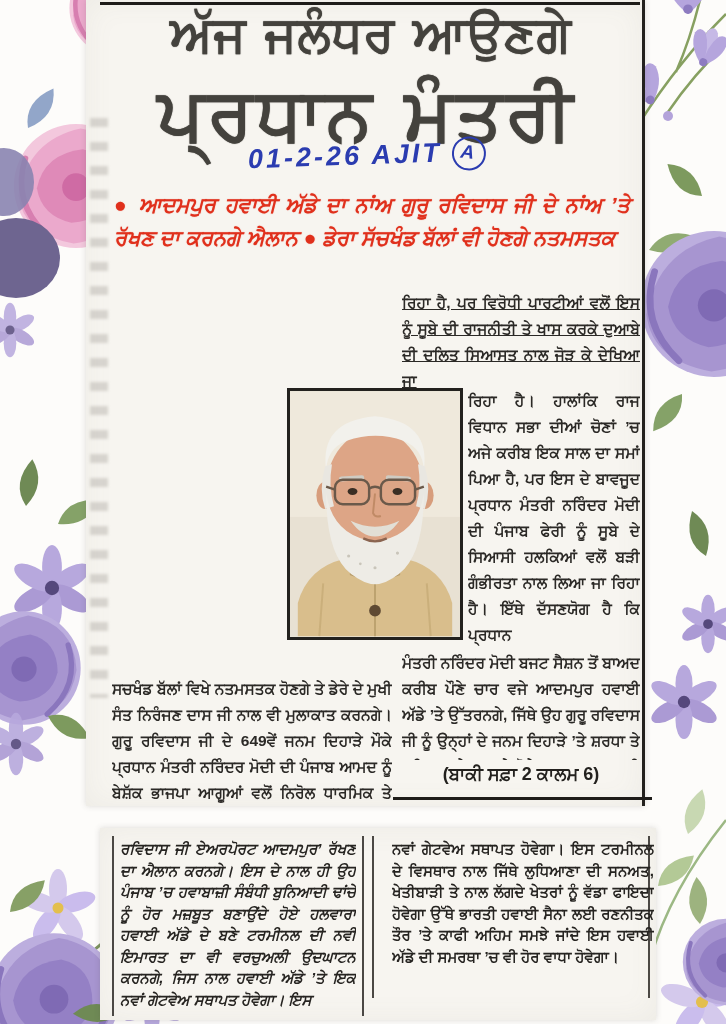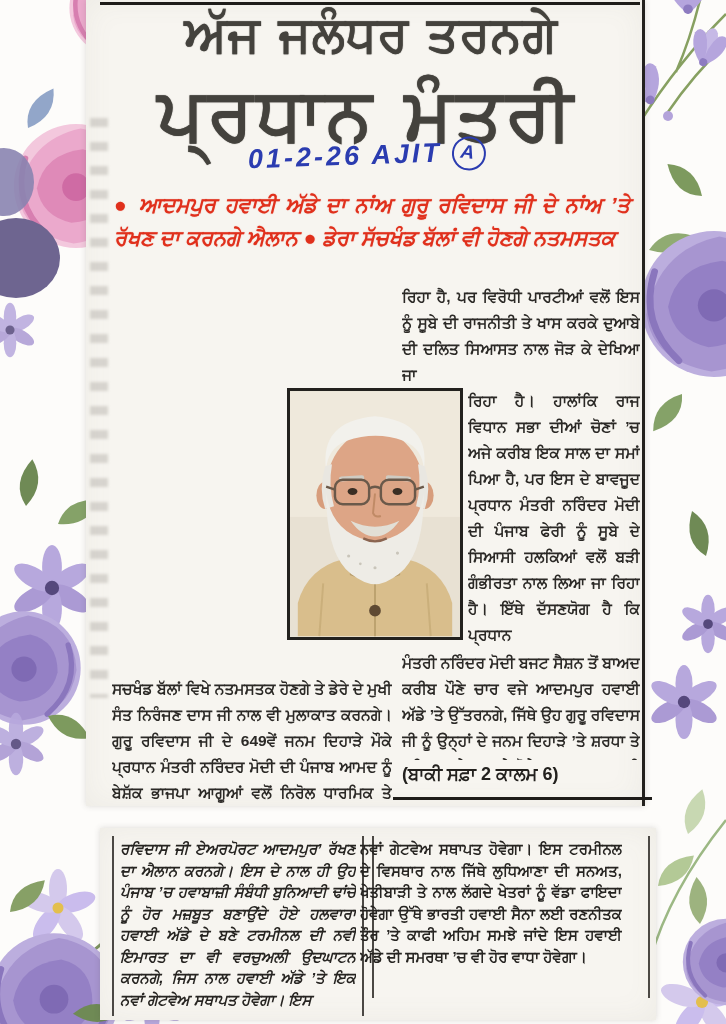--- a/index.html
+++ b/index.html
@@ -46,35 +46,35 @@
       font-size:21px;line-height:33px;font-weight:800;text-align:justify;
       text-shadow:0 0 1px rgba(224,48,28,.55);font-style:italic;}
 
   
   .news{z-index:3;color:#2b2926;font-size:15.5px;line-height:26px;
         font-weight:600;text-align:justify;overflow:hidden;}
   .indent{text-indent:30px;}
   .lt{left:112px;top:282px;width:280px;height:104px;}
   .lm{left:112px;top:388px;width:172px;height:286px;}
   .lb{left:112px;top:676px;width:280px;height:128px;}
-  .rt{left:402px;top:284px;width:238px;height:104px;}
+  .rt{left:402px;top:290px;width:238px;height:104px;text-decoration:underline;}
   .rm{left:468px;top:388px;width:172px;height:260px;}
   .rb{left:402px;top:650px;width:238px;height:110px;}
   .cont{left:402px;top:764px;width:238px;z-index:3;color:#23211e;
-        font-size:18px;font-weight:800;}
+        font-size:18px;font-weight:800;text-align:center;}
 
   
   .photo{left:287px;top:388px;width:176px;height:252px;z-index:3;
          border:3px solid #23211e;box-sizing:border-box;background:#ece6d9;}
 
   
   .c2col{z-index:3;color:#262421;font-size:15px;line-height:21.5px;
          font-weight:700;text-align:justify;overflow:hidden;}
   .c2l{left:120px;top:838px;width:236px;height:176px;font-style:italic;}
-  .c2r{left:360px;top:838px;width:262px;height:158px;}
+  .c2r{left:392px;top:838px;width:262px;height:158px;}
   .vrule{width:2px;background:#4b4844;z-index:3;}
 </style>
 </head>
 <body>
 
 <div class="page">
 
   <svg class="flowers" width="726" height="1024" viewBox="0 0 726 1024">
     <defs>
       <g id="roseP">
@@ -177,21 +177,21 @@
       <use href="#flowerPale" transform="translate(702,1002) scale(1.1)"></use>
       <use href="#roseP" transform="translate(726,962) scale(0.8)"></use>
     </g>
   </svg>
 
   <div class="abs clip clip1"></div>
   <div class="abs top-rule"></div>
   <div class="abs bottom-rule"></div>
   <div class="abs bleed-strip"></div>
 
-  <div class="abs hl hl1">ਅੱਜ ਜਲੰਧਰ ਤਰਨਗੇ</div>
+  <div class="abs hl hl1">ਅੱਜ ਜਲੰਧਰ ਆਉਣਗੇ</div>
   <div class="abs hl hl2">ਪ੍ਰਧਾਨ ਮੰਤਰੀ</div>
 
   <div class="abs handwriting">
     <span>01-2-26  AJIT</span><span class="circle-mark">A</span>
   </div>
 
   <div class="abs subhead">● ਆਦਮਪੁਰ ਹਵਾਈ ਅੱਡੇ ਦਾ ਨਾਂਅ ਗੁਰੂ ਰਵਿਦਾਸ ਜੀ ਦੇ ਨਾਂਅ ’ਤੇ ਰੱਖਣ ਦਾ ਕਰਨਗੇ ਐਲਾਨ ● ਡੇਰਾ ਸੱਚਖੰਡ ਬੱਲਾਂ ਵੀ ਹੋਣਗੇ ਨਤਮਸਤਕ</div>
 
   <div class="abs news lb">ਸਚਖੰਡ ਬੱਲਾਂ ਵਿਖੇ ਨਤਮਸਤਕ ਹੋਣਗੇ ਤੇ ਡੇਰੇ ਦੇ ਮੁਖੀ ਸੰਤ ਨਿਰੰਜਣ ਦਾਸ ਜੀ ਨਾਲ ਵੀ ਮੁਲਾਕਾਤ ਕਰਨਗੇ। ਗੁਰੂ ਰਵਿਦਾਸ ਜੀ ਦੇ 649ਵੇਂ ਜਨਮ ਦਿਹਾੜੇ ਮੌਕੇ ਪ੍ਰਧਾਨ ਮੰਤਰੀ ਨਰਿੰਦਰ ਮੋਦੀ ਦੀ ਪੰਜਾਬ ਆਮਦ ਨੂੰ ਬੇਸ਼ੱਕ ਭਾਜਪਾ ਆਗੂਆਂ ਵਲੋਂ ਨਿਰੋਲ ਧਾਰਮਿਕ ਤੇ ਰੂਹਾਨੀਅਤ ਨਾਲ ਜੁੜੀ ਫੇਰੀ ਦੱਸਿਆ ਜਾ</div>
   <div class="abs news rt">ਰਿਹਾ ਹੈ, ਪਰ ਵਿਰੋਧੀ ਪਾਰਟੀਆਂ ਵਲੋਂ ਇਸ ਨੂੰ ਸੂਬੇ ਦੀ ਰਾਜਨੀਤੀ ਤੇ ਖਾਸ ਕਰਕੇ ਦੁਆਬੇ ਦੀ ਦਲਿਤ ਸਿਆਸਤ ਨਾਲ ਜੋੜ ਕੇ ਦੇਖਿਆ ਜਾ</div>

